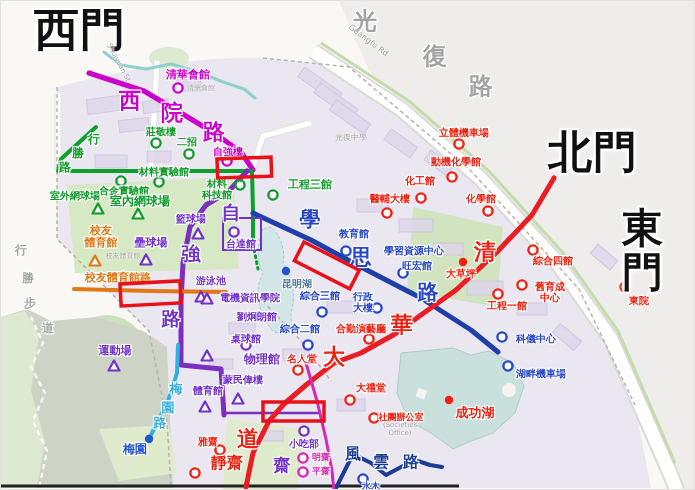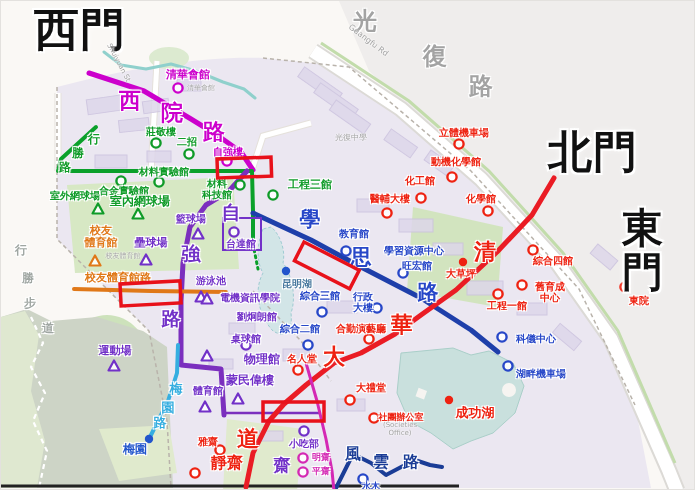--- a/index.html
+++ b/index.html
@@ -203,21 +203,21 @@
       <div class="lbl" style="left: 190px; top: 218px; color: rgb(114, 49, 200); font-size: 10px;">籃球場</div>
       <div class="lbl" style="left: 150px; top: 242px; color: rgb(114, 49, 200); font-size: 11px;">壘球場</div>
       <div class="lbl" style="left: 240px; top: 243px; color: rgb(114, 49, 200); font-size: 10px;">台達館</div>
       <div class="lbl" style="left: 210px; top: 280px; color: rgb(114, 49, 200); font-size: 10px; text-align: right;">游泳池</div>
       <div class="lbl" style="left: 249px; top: 297px; color: rgb(114, 49, 200); font-size: 10px;">電機資訊學院</div>
       <div class="lbl" style="left: 256px; top: 316px; color: rgb(114, 49, 200); font-size: 10px;">劉炯朗館</div>
       <div class="lbl" style="left: 213px; top: 338px; color: rgb(114, 49, 200); font-size: 10px; margin-left: 32px;">桌球館</div>
       <div class="lbl" style="left: 261px; top: 358px; color: rgb(114, 49, 200); font-size: 12px;">物理館</div>
       <div class="lbl" style="left: 114px; top: 350px; color: rgb(114, 49, 200); font-size: 11px;">運動場</div>
       <div class="lbl" style="left: 207px; top: 390px; color: rgb(114, 49, 200); font-size: 10px;">體育館</div>
-      <div class="lbl" style="left: 249px; top: 379px; color: rgb(114, 49, 200); font-size: 12px;">蒙民偉樓</div>
+      <div class="lbl" style="left: 242px; top: 379px; color: rgb(114, 49, 200); font-size: 10px;">蒙民偉樓</div>
       <div class="lbl" style="left: 303px; top: 443px; color: rgb(114, 49, 200); font-size: 10px;">小吃部</div>
       <div class="lbl" style="left: 353px; top: 233px; color: rgb(39, 71, 200); font-size: 10px;">教育館</div>
       <div class="lbl" style="left: 413px; top: 250px; color: rgb(39, 71, 200); font-size: 10px;">學習資源中心</div>
       <div class="lbl" style="left: 416px; top: 265px; color: rgb(39, 71, 200); font-size: 10px;">旺宏館</div>
       <div class="lbl" style="left: 319px; top: 295px; color: rgb(39, 71, 200); font-size: 10px;">綜合三館</div>
       <div class="lbl" style="left: 362px; top: 302px; color: rgb(39, 71, 200); font-size: 10px;">行政
 大樓</div>
       <div class="lbl" style="left: 299px; top: 328px; color: rgb(39, 71, 200); font-size: 10px;">綜合二館</div>
       <div class="lbl" style="left: 535px; top: 338px; color: rgb(39, 71, 200); font-size: 10px;">科儀中心</div>
       <div class="lbl" style="left: 540px; top: 373px; color: rgb(39, 71, 200); font-size: 10px;">湖畔機車場</div>

